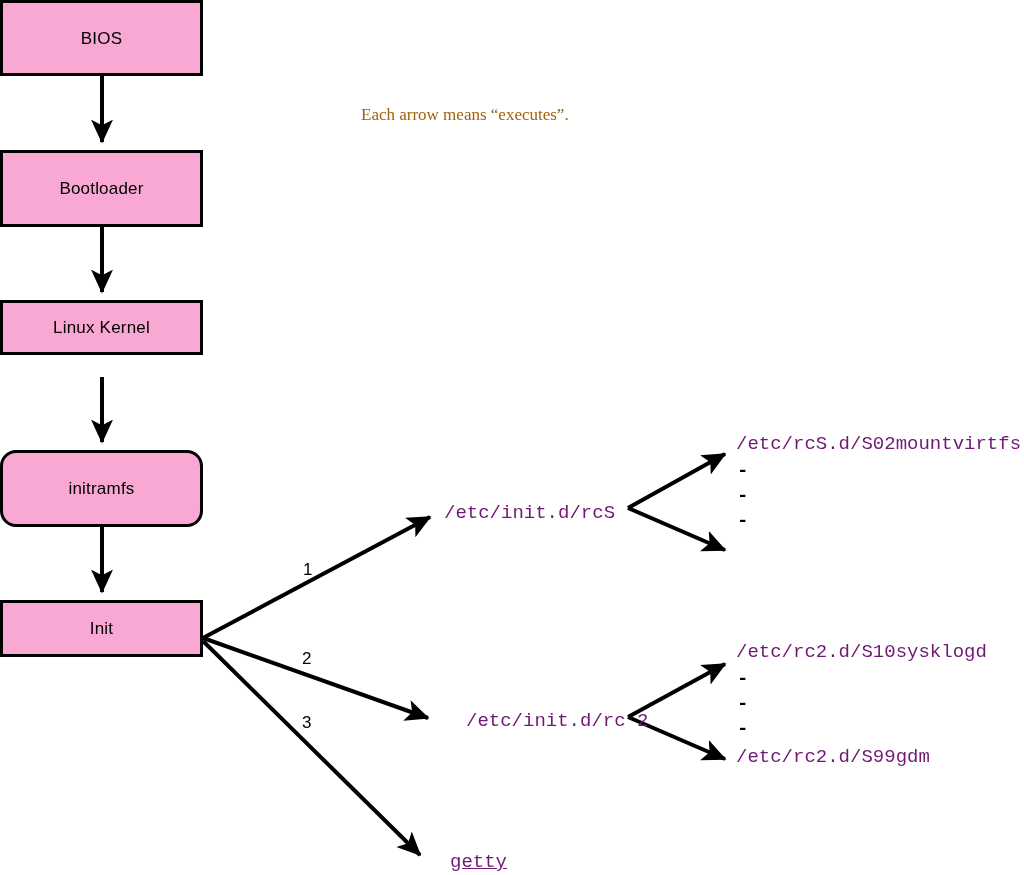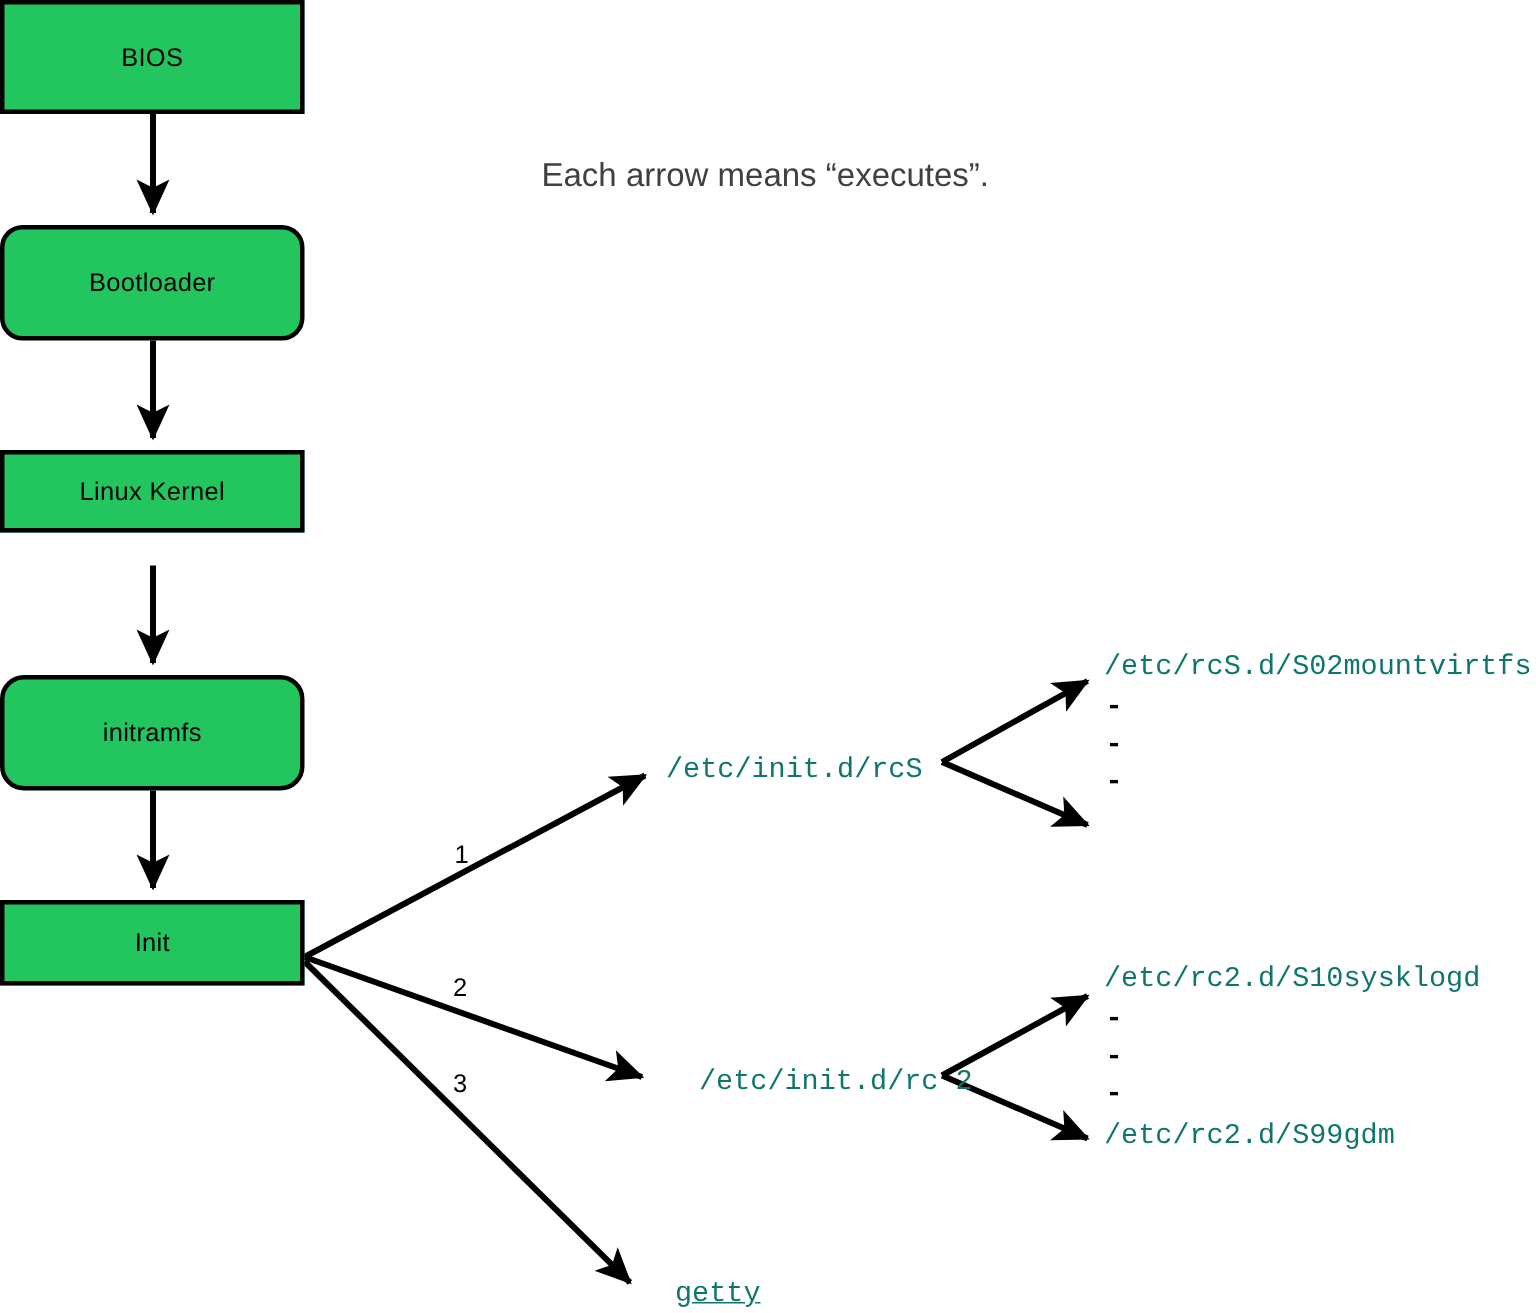--- a/index.html
+++ b/index.html
@@ -19,60 +19,60 @@
     position: absolute;
     left: 0;
     top: 0;
     width: 1024px;
     height: 875px;
   }
   .node-box {
     position: absolute;
     box-sizing: border-box;
     border: 3px solid #000000;
-    background: #22c55e;
+    background: #f9a8d4;
     display: flex;
     align-items: center;
     justify-content: center;
   }
   .node-label {
     font-family: "Liberation Sans", sans-serif;
     font-size: 17px;
     color: #000000;
     line-height: 1;
     letter-spacing: 0.2px;
   }
   .mono-label {
     position: absolute;
     font-family: "Liberation Mono", "DejaVu Sans Mono", monospace;
     font-size: 19px;
-    color: #0f766e;
+    color: #701a75;
     white-space: pre;
     line-height: 1;
   }
   .dash-mark {
     position: absolute;
     font-family: "Liberation Mono", "DejaVu Sans Mono", monospace;
     font-size: 19px;
     font-weight: bold;
     color: #000000;
     line-height: 1;
   }
   .edge-number {
     position: absolute;
     font-family: "Liberation Sans", sans-serif;
     font-size: 17px;
     color: #000000;
     line-height: 1;
   }
   .caption {
     position: absolute;
-    font-family: Liberation Sans, sans-serif;
-    font-size: 22px;
-    color: #404040;
+    font-family: Liberation Serif, serif;
+    font-size: 17px;
+    color: #a16207;
     white-space: pre;
     line-height: 1;
   }
 </style>
 </head>
 <body>
 
 <div id="stage">
 
   <svg id="diagram-svg" viewBox="0 0 1024 875" xmlns="http://www.w3.org/2000/svg">
@@ -117,21 +117,21 @@
     </g>
     <g>
       <line x1="628" y1="717" x2="725" y2="759" stroke="#000000" stroke-width="4" marker-end="url(#arrowhead)"></line>
     </g>
   </svg>
 
   <div class="node-box" style="left:0px; top:0px; width:203px; height:76px;">
     <span class="node-label">BIOS</span>
   </div>
 
-  <div class="node-box" style="left:0px; top:150px; width:203px; height:77px;border-radius:15px;">
+  <div class="node-box" style="left:0px; top:150px; width:203px; height:77px;">
     <span class="node-label">Bootloader</span>
   </div>
 
   <div class="node-box" style="left:0px; top:300px; width:203px; height:55px;">
     <span class="node-label">Linux Kernel</span>
   </div>
 
   <div class="node-box" style="left:0px; top:450px; width:203px; height:77px;border-radius:16px;">
     <span class="node-label">initramfs</span>
   </div>

